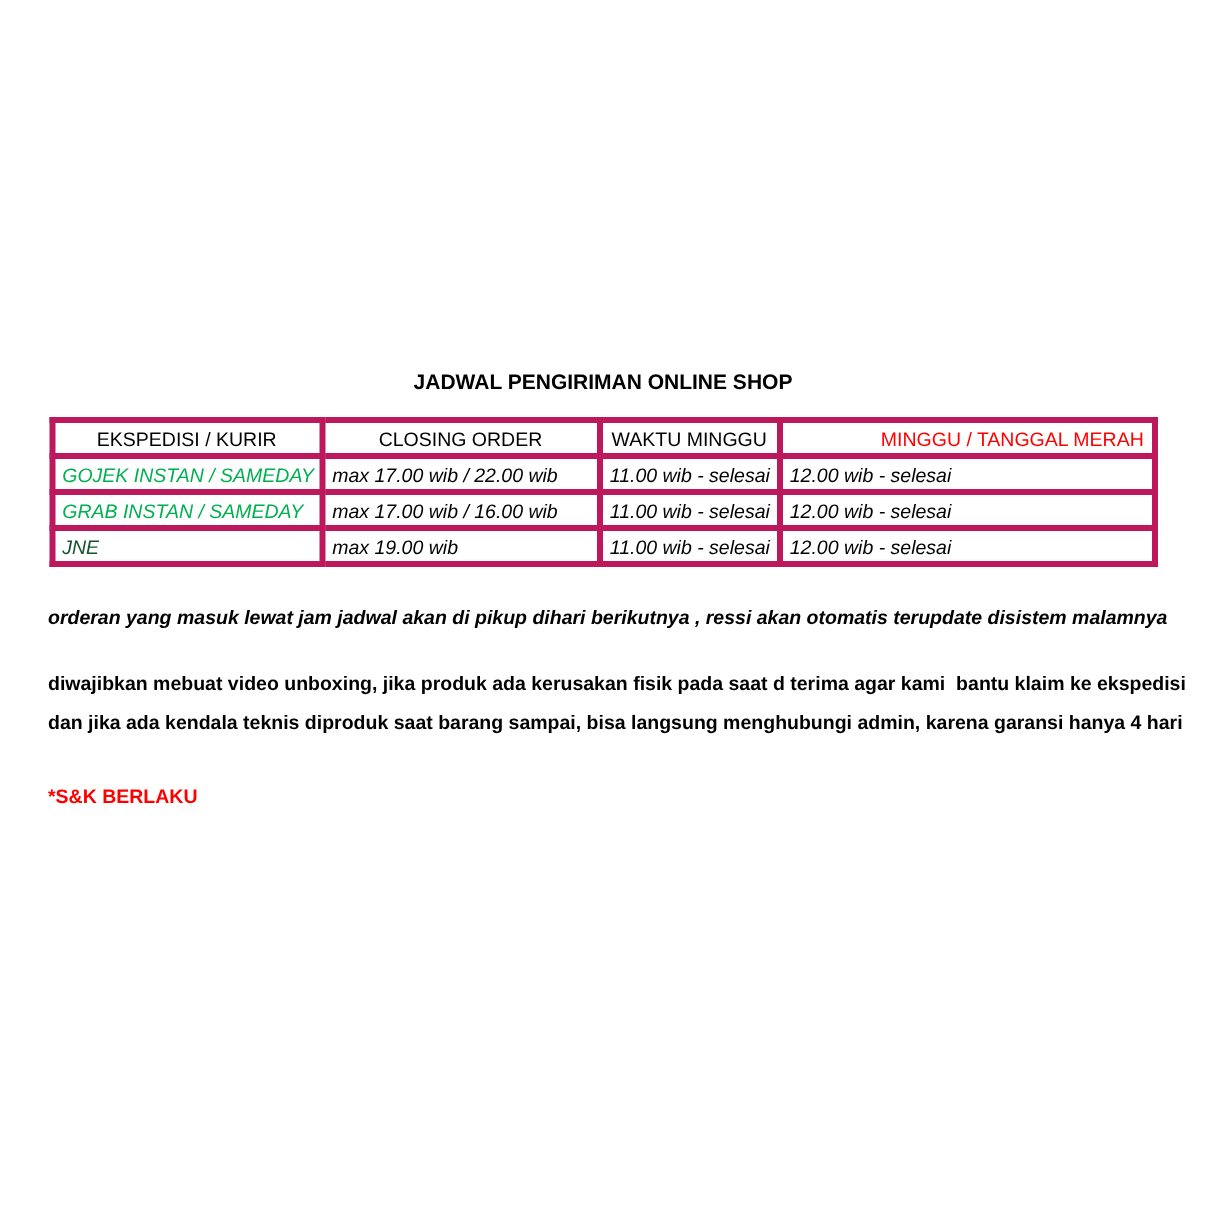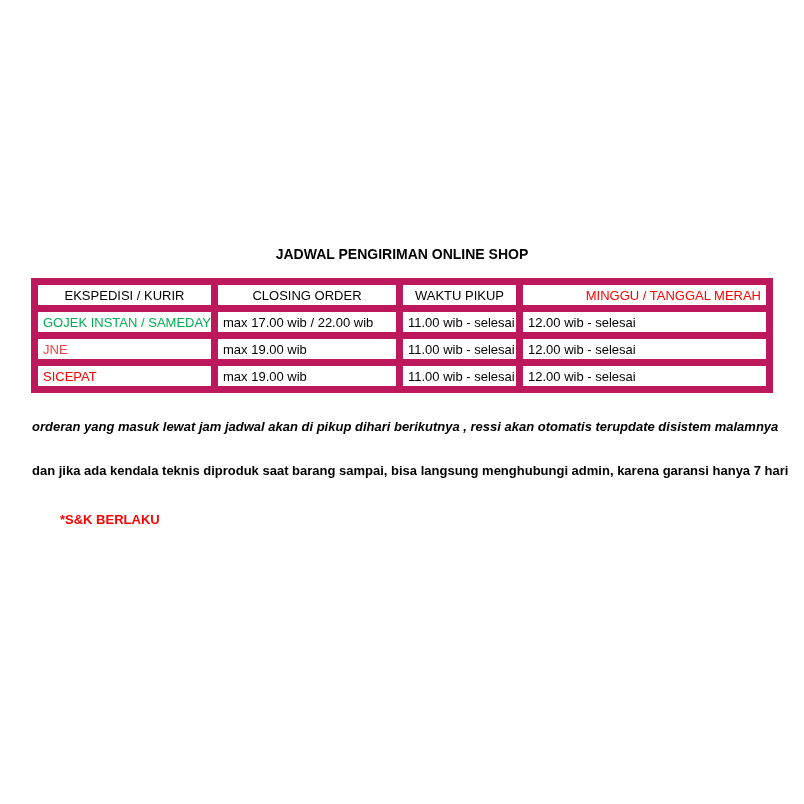--- a/index.html
+++ b/index.html
@@ -27,33 +27,34 @@
     margin: 0 0 16px 0;
   }
   table.schedule {
     border-collapse: collapse;
     margin: 0 auto;
     width: 735px;
     table-layout: fixed;
   }
   table.schedule th,
   table.schedule td {
-    border: 7px solid #be185d;
+    border: 4px solid #be185d;
     font-size: 13px;
     padding: 2px 5px;
     height: 16px;
     white-space: pre;
     overflow: hidden;
     vertical-align: middle;
   }
   table.schedule th {
     font-weight: normal;
     text-align: center;
   }
   table.schedule td {
+    font-style: italic;
     text-align: left;
   }
   .notes {
     width: 740px;
     margin: 0 auto;
     font-size: 13px;
   }
   .note-pickup {
     margin-top: 26px;
     font-weight: bold;
@@ -65,70 +66,70 @@
     font-weight: bold;
     line-height: 26px;
   }
   .note-unboxing .line {
     white-space: pre;
   }
   .terms {
     margin-top: 28px;
     font-weight: bold;
     white-space: pre;
-    margin-left: 28px;
   }
 </style>
 </head>
 <body>
 
 <div class="sheet">
 
   <div class="title">JADWAL PENGIRIMAN ONLINE SHOP</div>
 
   <table class="schedule">
     <colgroup>
       <col style="width:180px">
       <col style="width:185px">
       <col style="width:120px">
       <col style="width:250px">
     </colgroup>
     <thead>
       <tr>
         <th>EKSPEDISI / KURIR</th>
         <th>CLOSING ORDER</th>
-        <th>WAKTU PIKUP</th>
+        <th>WAKTU MINGGU</th>
         <th style="color: rgb(255, 0, 0); text-align: right;">MINGGU / TANGGAL MERAH</th>
       </tr>
     </thead>
     <tbody>
       <tr>
         <td style="color: rgb(0, 176, 80);">GOJEK INSTAN / SAMEDAY</td>
         <td>max 17.00 wib / 22.00 wib</td>
         <td>11.00 wib - selesai</td>
         <td>12.00 wib - selesai</td>
       </tr>
       <tr>
-        <td style="color: #ef4444;">JNE</td>
-        <td>max 19.00 wib</td>
+        <td style="color: rgb(0, 176, 80);">GRAB INSTAN / SAMEDAY</td>
+        <td>max 17.00 wib / 16.00 wib</td>
         <td>11.00 wib - selesai</td>
         <td>12.00 wib - selesai</td>
       </tr>
       <tr>
-        <td style="color: rgb(255, 0, 0);">SICEPAT</td>
+        <td style="color: #14532d;">JNE</td>
         <td>max 19.00 wib</td>
         <td>11.00 wib - selesai</td>
         <td>12.00 wib - selesai</td>
       </tr>
     </tbody>
   </table>
 
   <div class="notes">
     <div class="note-pickup">orderan yang masuk lewat jam jadwal akan di pikup dihari berikutnya , ressi akan otomatis terupdate disistem malamnya</div>
 
     <div class="note-unboxing">
-      <div class="line">dan jika ada kendala teknis diproduk saat barang sampai, bisa langsung menghubungi admin, karena garansi hanya 7 hari</div>
+      <div class="line">diwajibkan mebuat video unboxing, jika produk ada kerusakan fisik pada saat d terima agar kami  bantu klaim ke ekspedisi</div>
+      <div class="line">dan jika ada kendala teknis diproduk saat barang sampai, bisa langsung menghubungi admin, karena garansi hanya 4 hari</div>
     </div>
 
     <div class="terms" style="color: rgb(255, 0, 0);">*S&amp;K BERLAKU</div>
   </div>
 
 </div>
 
 </body></html>

